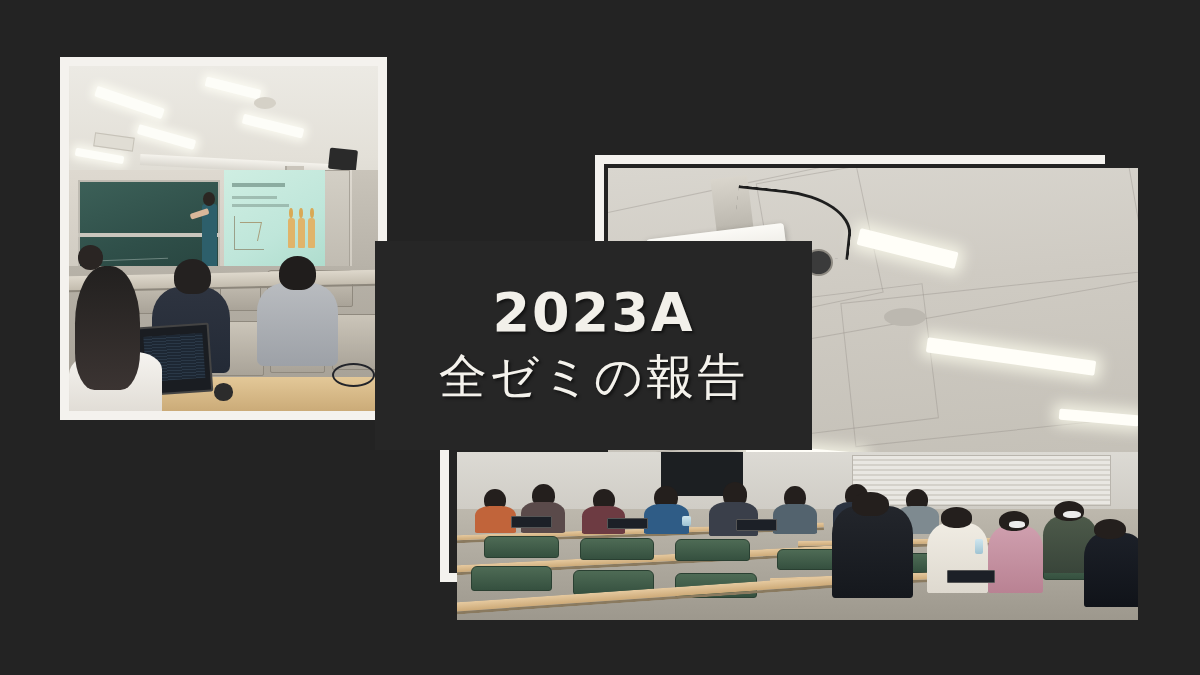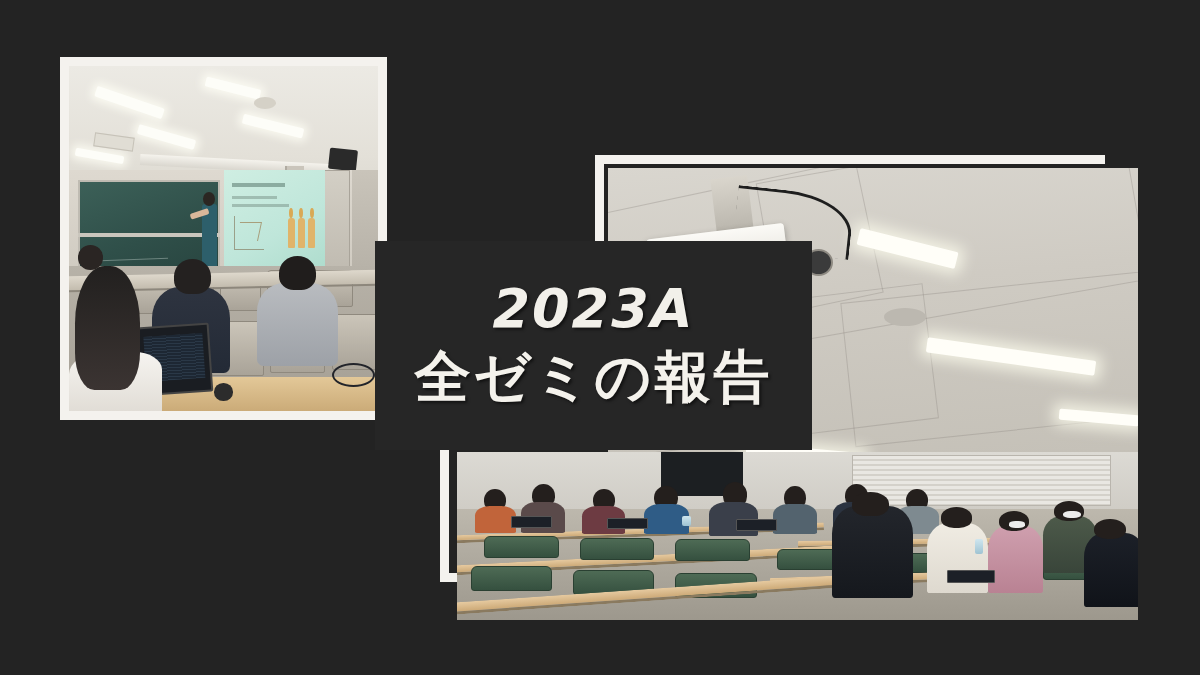--- a/index.html
+++ b/index.html
@@ -347,26 +347,25 @@
     align-items:center; justify-content:center;
   }
   #title-line1 {
     color:#f2f0ea;
     font-size:54px;
     font-weight:bold;
     letter-spacing:2px;
     line-height:1.05;
     text-shadow:2px 2px 3px rgba(0,0,0,.55);
     font-family:"DejaVu Sans", sans-serif;
-    font-style:italic;
   }
   #title-line2 {
     color:#f4f2ec;
-    font-size:56px;
-    font-weight:bold;
+    font-size:48px;
+    font-weight:normal;
     letter-spacing:3px;
     line-height:1.2;
     margin-top:6px;
     text-shadow:2px 2px 3px rgba(0,0,0,.55);
     font-family:"DejaVu Sans", sans-serif;
   }
 </style>
 </head>
 <body>
 

